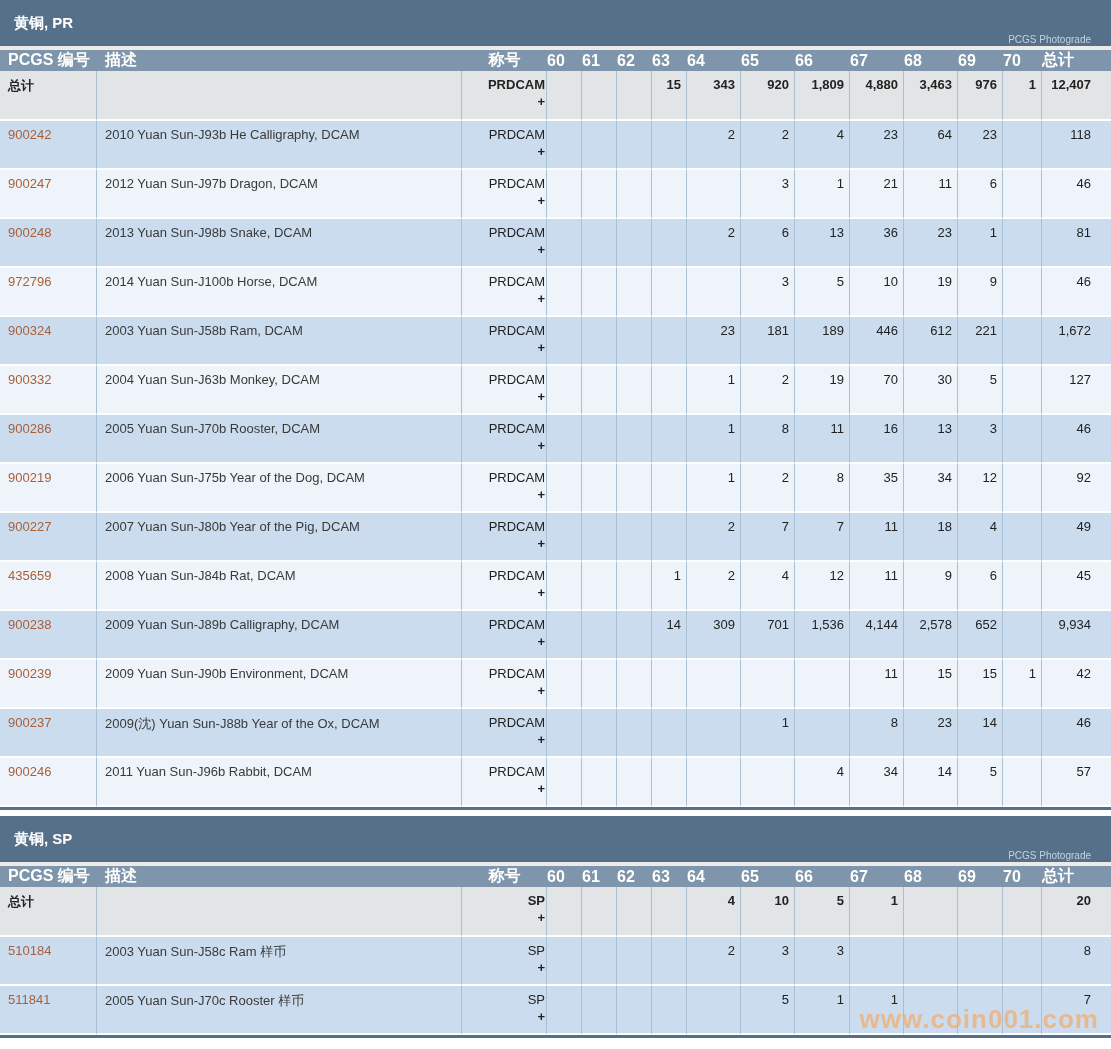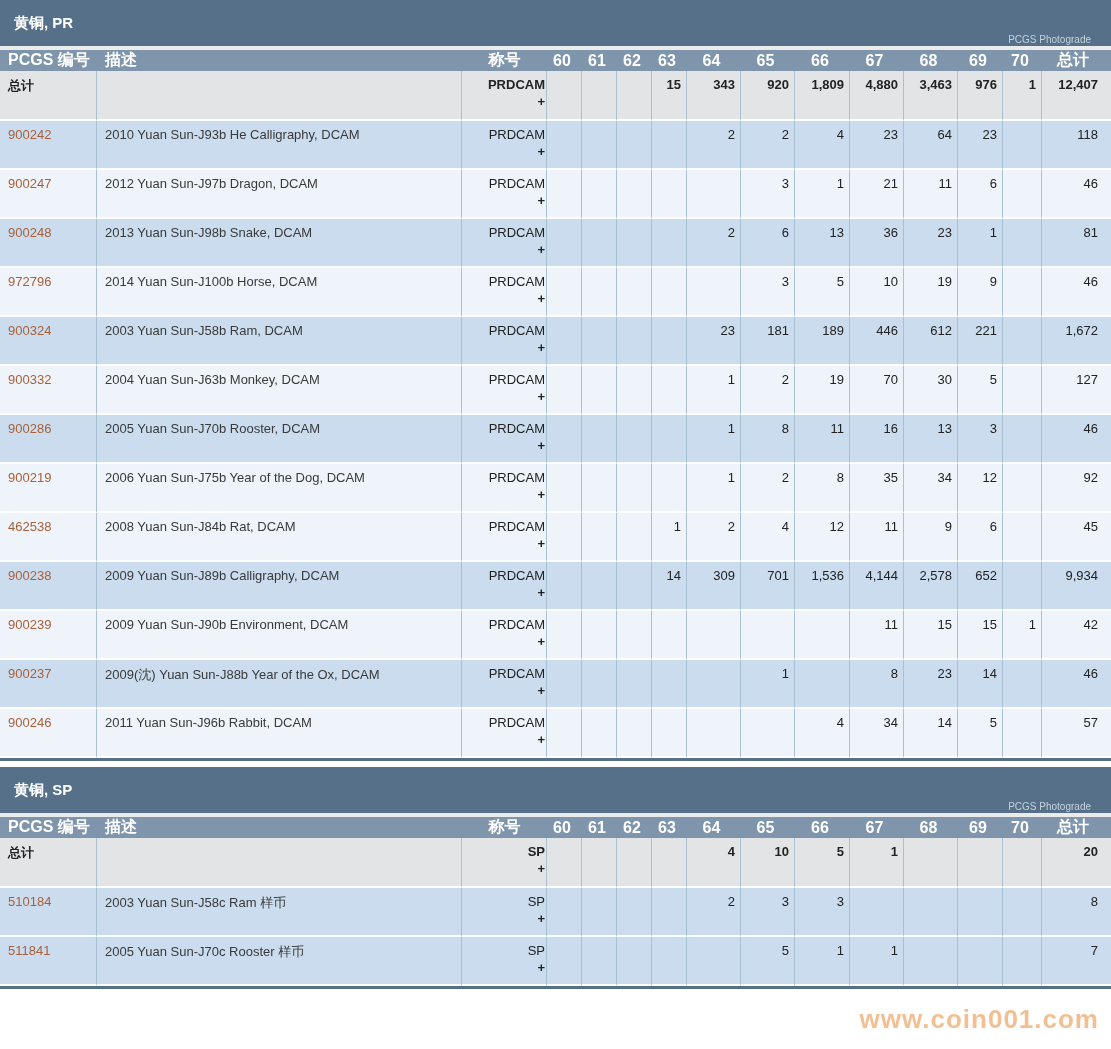--- a/index.html
+++ b/index.html
@@ -18,40 +18,40 @@
   .titlebar .brand { color:var(--brand-text, #c3d2e0); font-size:10px; cursor:pointer;margin-top:33px; }
   .gap { height:4px; background:#ebebeb; }
   table { width:1111px; table-layout:fixed; border-collapse:separate; border-spacing:0; }
   thead th {
     background:var(--column-header, #7e95ab); color:#fff;
     font-size:16px; font-weight:bold; height:16px; padding:0;
     white-space:nowrap; overflow:hidden;
   }
   th.al { text-align:left; padding-left:8px; }
   th.ac { text-align:center; }
-  th.ar { text-align:center; padding-right:5px; }
+  th.ar { text-align:left; padding-right:5px; }
   th.ar:last-child { padding-right:7px; }
   td {
     vertical-align:top; padding-top:6px; height:40px;
     border-right:1px solid var(--cell-border, #a9c0d2);
     border-bottom:2px solid #fdfefe;
     font-size:13px; color:#222; overflow:hidden;
   }
   td:last-child { border-right:none; }
   .row-odd  { background:var(--row-alt-blue, #cadcee); }
   .row-even { background:var(--row-alt-light, #eef4fa); }
   .totals-row { background:var(--totals-row, #e2e4e6); font-weight:bold; }
   .totals-row td { height:41px; }
   .c-num { padding-left:8px; }
   .pcgs-link { color:var(--link, #a9603a); text-decoration:none; }
   .c-desc { padding-left:8px; color:#3a3a3a; white-space:nowrap; }
   .c-desig { text-align:right; }
   .c-desig .plus { font-weight:bold; margin-top:2px; }
   .c-grade, .c-total { text-align:right; padding-right:5px; white-space:nowrap; }
-  .c-total { padding-right:13px; }
+  .c-total { padding-right:20px; }
   .watermark {
     position:absolute; top:1004px; right:12px;
     font-size:26px; font-weight:bold; letter-spacing:1px;
     color:var(--watermark, #f0b078); opacity:0.8; pointer-events:none;
   }
 </style>
 </head>
 <body>
 
 <div id="report">
@@ -272,22 +272,42 @@
             <td class="c-grade"></td>
             <td class="c-grade">1</td>
             <td class="c-grade">2</td>
             <td class="c-grade">8</td>
             <td class="c-grade">35</td>
             <td class="c-grade">34</td>
             <td class="c-grade">12</td>
             <td class="c-grade"></td>
             <td class="c-total">92</td>
           </tr>
-          <tr class="row-even">
-            <td class="c-num"><a href="#" class="pcgs-link">462538</a></td>
+          <tr class="row-odd">
+            <td class="c-num"><a href="#" class="pcgs-link">900227</a></td>
+            <td class="c-desc">2007 Yuan Sun-J80b Year of the Pig, DCAM</td>
+            <td class="c-desig">
+              <div>PRDCAM</div>
+              <div class="plus">+</div>
+            </td>
+            <td class="c-grade"></td>
+            <td class="c-grade"></td>
+            <td class="c-grade"></td>
+            <td class="c-grade"></td>
+            <td class="c-grade">2</td>
+            <td class="c-grade">7</td>
+            <td class="c-grade">7</td>
+            <td class="c-grade">11</td>
+            <td class="c-grade">18</td>
+            <td class="c-grade">4</td>
+            <td class="c-grade"></td>
+            <td class="c-total">49</td>
+          </tr>
+          <tr class="row-even">
+            <td class="c-num"><a href="#" class="pcgs-link">435659</a></td>
             <td class="c-desc">2008 Yuan Sun-J84b Rat, DCAM</td>
             <td class="c-desig">
               <div>PRDCAM</div>
               <div class="plus">+</div>
             </td>
             <td class="c-grade"></td>
             <td class="c-grade"></td>
             <td class="c-grade"></td>
             <td class="c-grade">1</td>
             <td class="c-grade">2</td>

